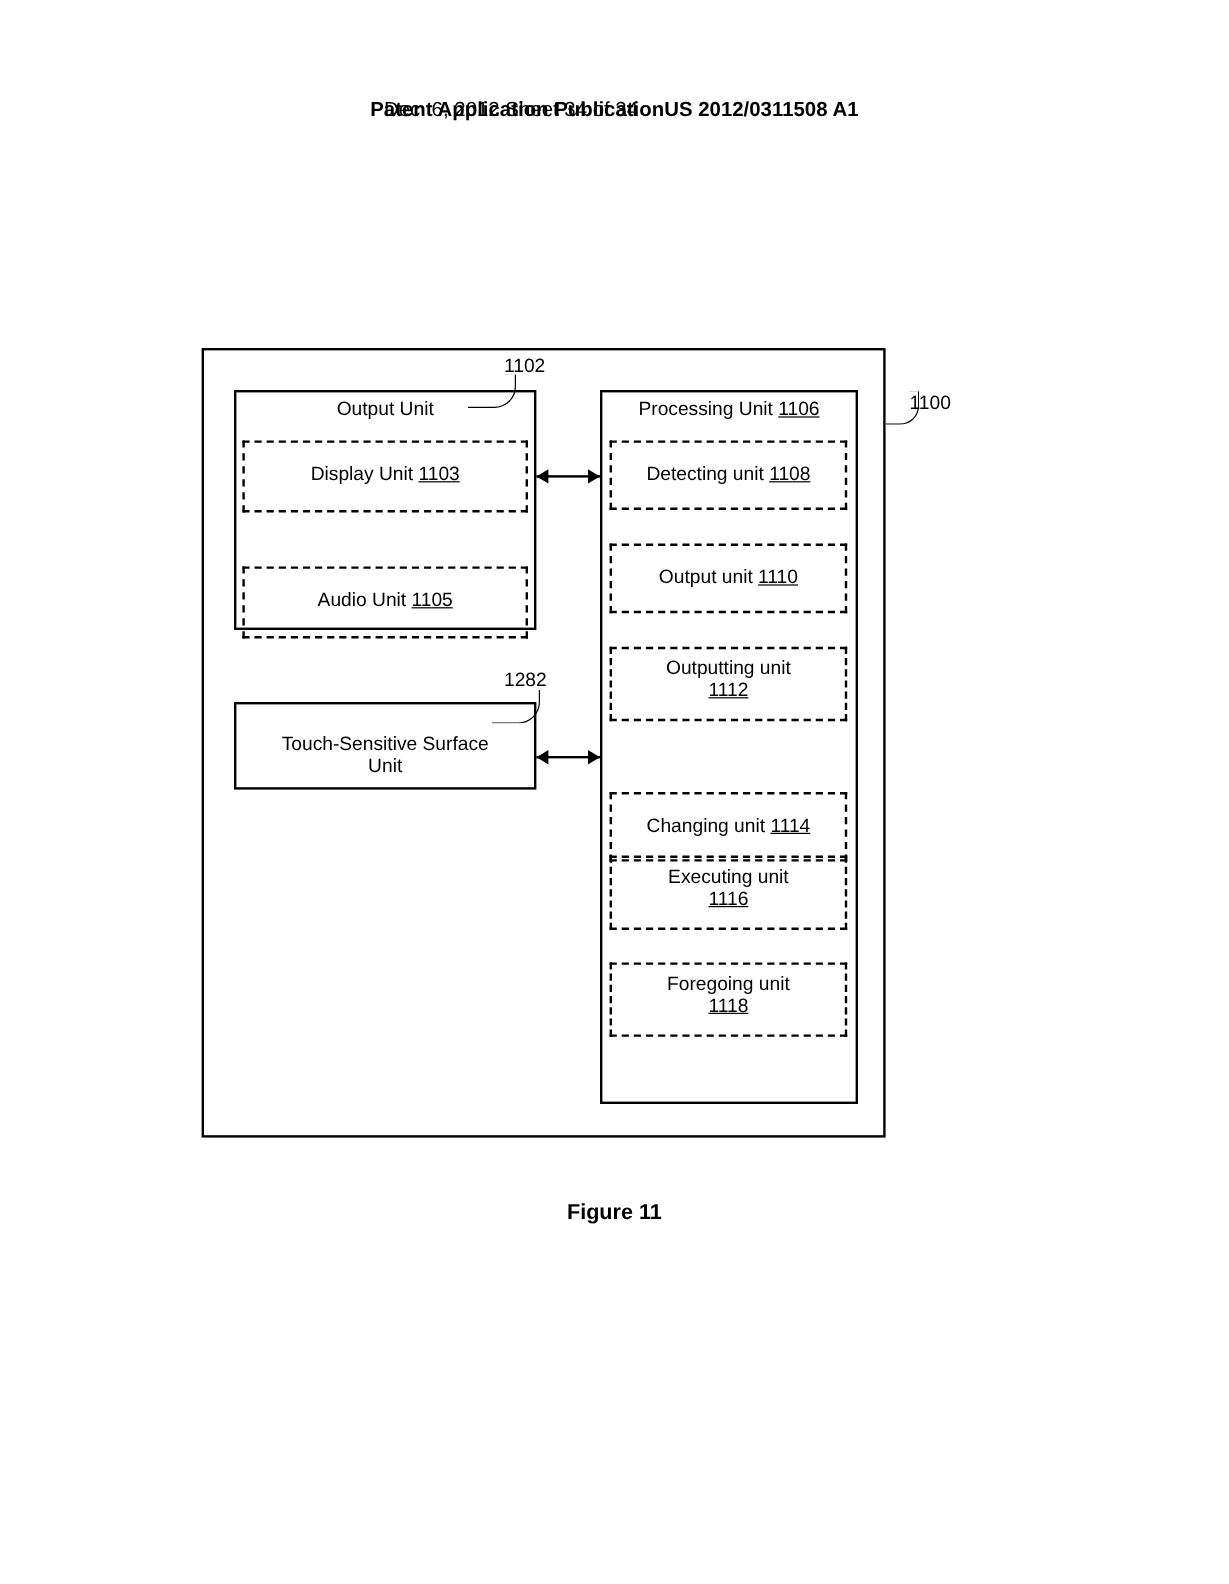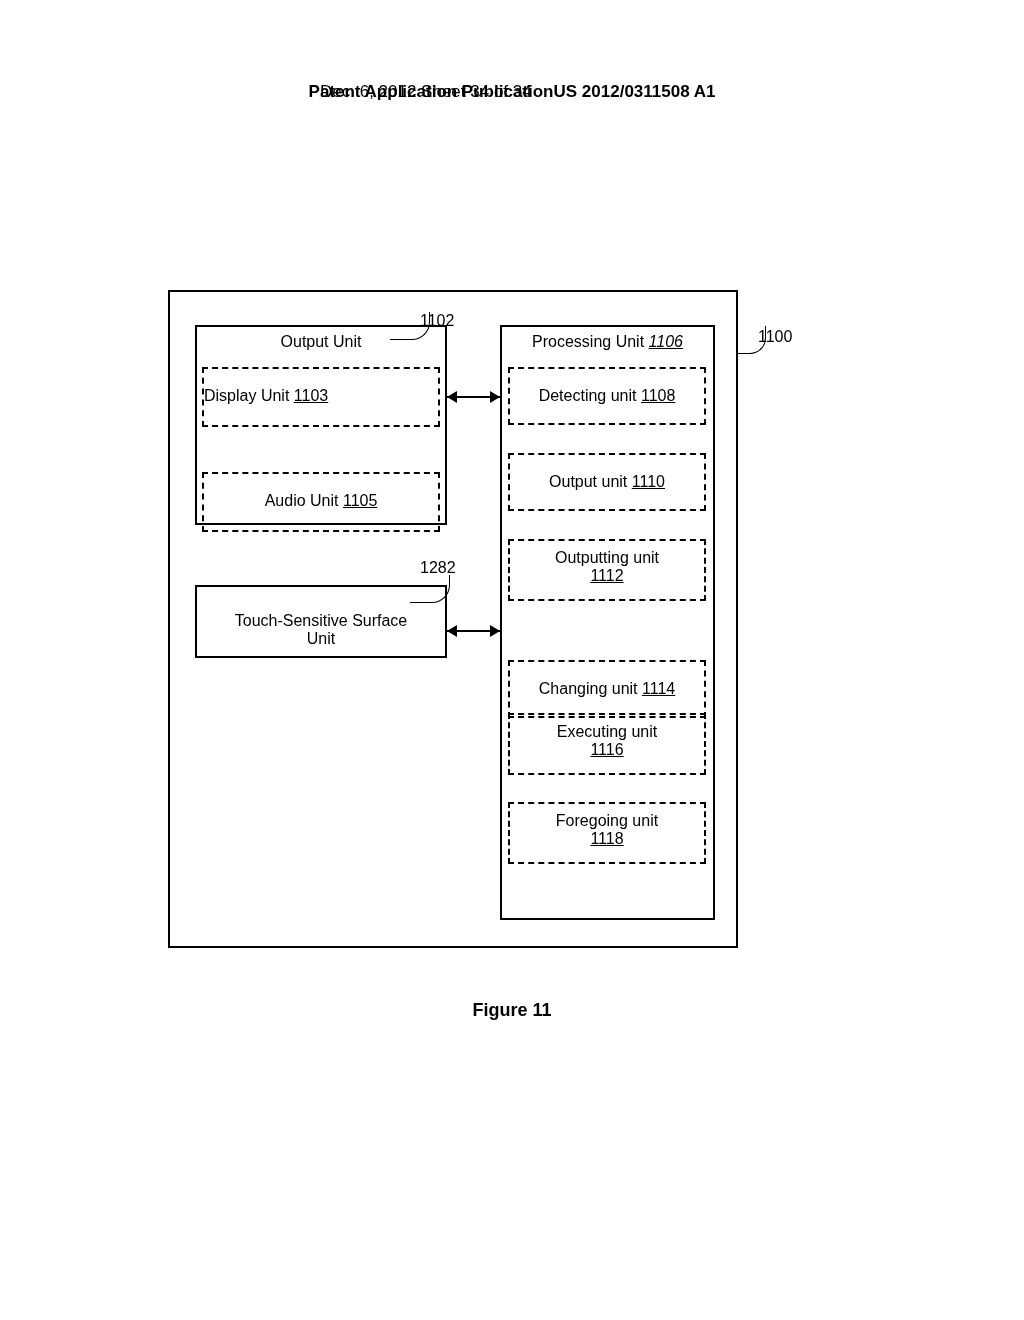--- a/index.html
+++ b/index.html
@@ -61,21 +61,21 @@
     }
     .display-unit {
       position: absolute;
       left: 202px;
       top: 367px;
       width: 238px;
       height: 60px;
       border: 2px dashed black;
     }
     .display-unit-label {
-      text-align: left;
+      text-align: center;
       padding-top: 18px;
       font-size: 16px;
     }
     .display-unit-label .num {
       text-decoration: underline;
     }
     .audio-unit {
       position: absolute;
       left: 202px;
       top: 472px;
@@ -112,21 +112,20 @@
       height: 595px;
       border: 2px solid black;
     }
     .processing-unit-label {
       text-align: center;
       padding-top: 6px;
       font-size: 16px;
     }
     .processing-unit-label .num {
       text-decoration: underline;
-      font-style: italic;
     }
     .sub-unit {
       position: absolute;
       border: 2px dashed black;
       width: 198px;
       height: 58px;
       left: 508px;
       text-align: center;
       font-size: 16px;
     }
@@ -144,21 +143,21 @@
     .outputting-unit { top: 539px; height: 62px; }
     .changing-unit { top: 660px; }
     .executing-unit { top: 713px; height: 62px; }
     .foregoing-unit { top: 802px; height: 62px; }
     .ref-label {
       position: absolute;
       font-size: 16px;
     }
     .ref-1102 {
       left: 420px;
-      top: 312px;
+      top: 297px;
     }
     .ref-1104 {
       left: 420px;
       top: 559px;
     }
     .ref-1100 {
       left: 758px;
       top: 328px;
     }
     .leader-1102 {

